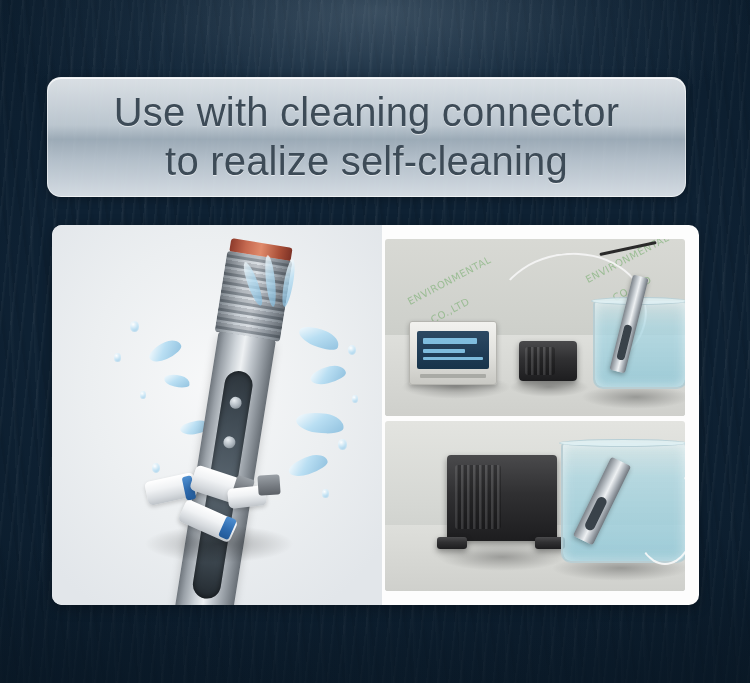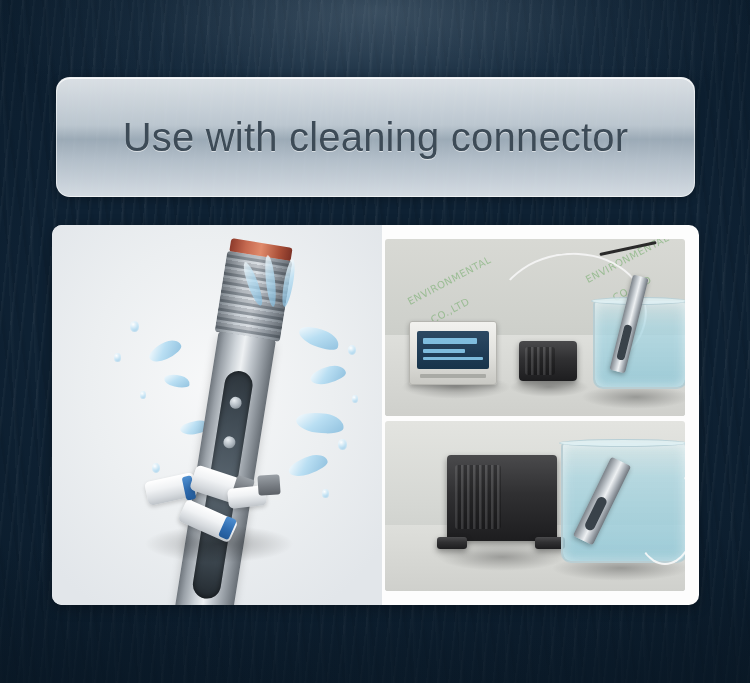--- a/index.html
+++ b/index.html
@@ -52,21 +52,21 @@
   .bg-darkband {
     position: absolute;
     left: 0; right: 0; bottom: 0;
     height: 140px;
     background: linear-gradient(to bottom, rgba(10,24,37,0) 0%, rgba(10,24,37,0.55) 100%);
   }
 
   
   .headline-plaque {
     position: absolute;
-    left: 56px;
+    left: 47px;
     top: 77px;
     width: 637px;
     height: 118px;
     border-radius: 14px;
     background: linear-gradient(to bottom,
         rgba(233,238,242,0.93) 0%,
         rgba(206,216,224,0.90) 40%,
         rgba(176,190,201,0.88) 52%,
         rgba(198,209,219,0.90) 70%,
         rgba(226,233,239,0.93) 100%);
@@ -316,20 +316,21 @@
 <div id="page">
 
   <div class="bg-base"></div>
   <div class="bg-ripples"></div>
   <div class="bg-glow-top"></div>
   <div class="bg-darkband"></div>
   <div class="bg-vignette"></div>
 
   <div class="headline-plaque">
     <div class="headline-line">Use with cleaning connector</div>
+    <div class="headline-line">to realize self-cleaning</div>
   </div>
 
   <div class="content-card">
 
     <div class="photo-left">
 
       <div class="splash-blob" style="left:96px; top:118px; width:34px; height:16px; transform:rotate(-25deg);"></div>
       <div class="splash-blob" style="left:112px; top:150px; width:26px; height:12px; transform:rotate(12deg);"></div>
       <div class="splash-blob" style="left:128px; top:196px; width:30px; height:13px; transform:rotate(-8deg);"></div>
       <div class="droplet" style="left:78px; top:96px; width:9px; height:11px;"></div>

